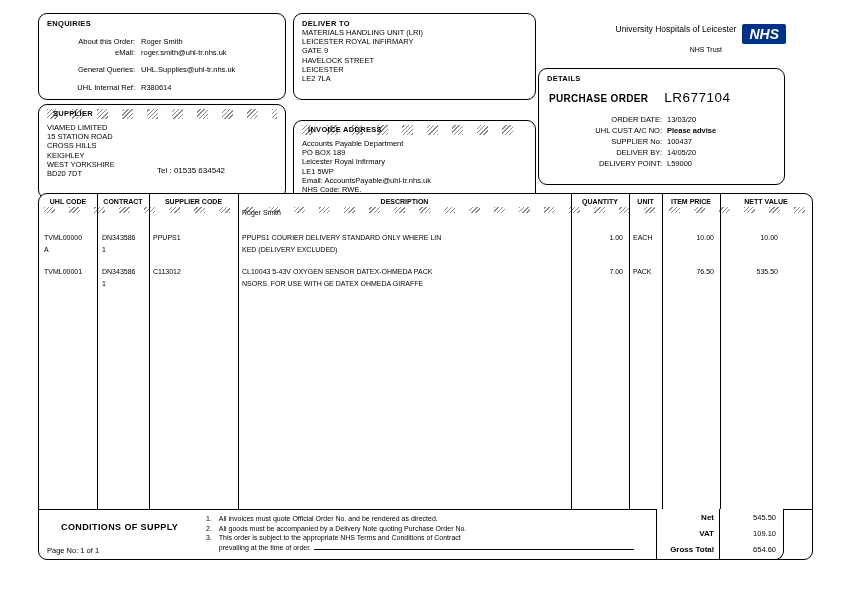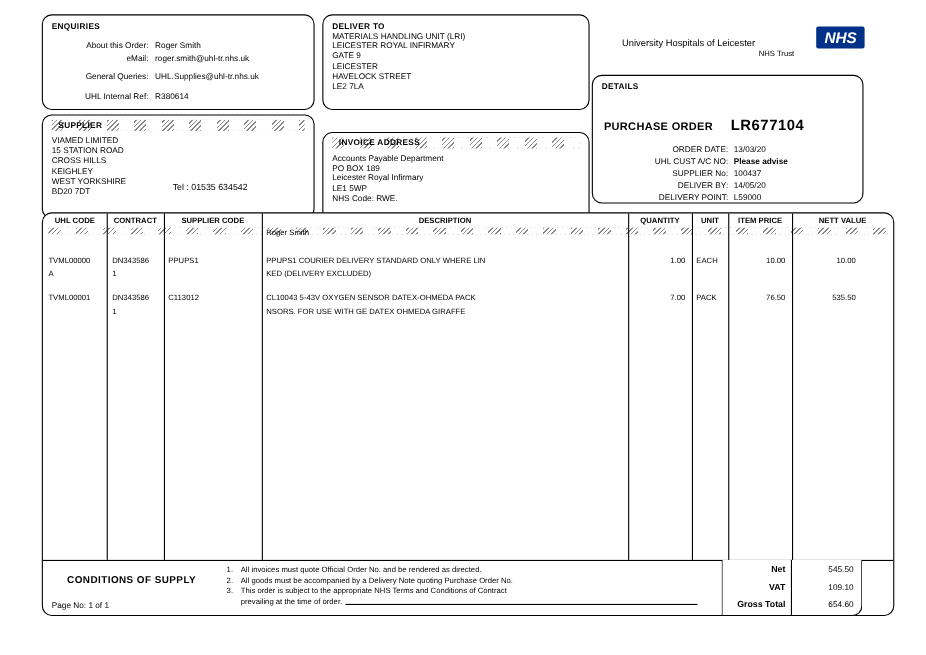--- a/index.html
+++ b/index.html
@@ -18,31 +18,31 @@
   
   #enquiries { left:38px; top:13px; width:248px; height:87px; padding:5px 8px; }
 
   
   #deliver { left:293px; top:13px; width:243px; height:87px; padding:5px 8px; }
   .addr { font-size:7.5px; line-height:9.2px; }
   #deliver .addr:first-of-type { margin-top:3px; }
 
   
   #brand { position:absolute; left:540px; top:24px; width:246px; }
-  .brandrow { display:flex; align-items:flex-end; justify-content:flex-end; gap:24px; }
+  .brandrow { display:flex; align-items:flex-start; justify-content:flex-end; gap:6px; }
   .org { font-size:8.5px; }
   .nhs-logo { display:inline-block; color:#fff; font-weight:bold; font-style:italic;
               font-size:14px; line-height:20px; padding:0 7px; border-radius:2px; background:#003087; }
   .trust { font-size:7px; text-align:right; padding-right:64px; margin-top:2px; }
 
   
   #details { left:538px; top:68px; width:247px; height:117px; padding:5px 8px; }
   .po-row { margin-top:7px; display:flex; align-items:baseline; margin-left:2px; }
   .po-label { font-size:10px; font-weight:bold; letter-spacing:.3px; }
-  .po-num { font-size:13.5px; font-weight:bold; margin-left:16px; letter-spacing:.5px;margin-top:16px; }
+  .po-num { font-size:13.5px; font-weight:normal; margin-left:16px; letter-spacing:.5px; }
   .dfields { margin-top:9px; }
   .dfields .kvrow { grid-template-columns:115px 1fr; column-gap:5px; line-height:11px; }
   .bold { font-weight:bold; }
 
   
   .hatch { background:
       repeating-linear-gradient(90deg, rgba(255,255,255,0) 0 11px, #fff 11px 25px),
       repeating-linear-gradient(135deg, #8a8a8a 0 1px, rgba(255,255,255,0) 1px 3px); }
   .hstrip { position:relative; height:10px; margin:1px 0 4px; }
   .hstrip .btitle { position:absolute; left:6px; top:0; line-height:10px; }
@@ -111,29 +111,29 @@
       <span class="k">UHL Internal Ref:</span>
       <span class="v">R380614</span>
     </div>
   </div>
 
   <div class="box" id="deliver">
     <div class="btitle">DELIVER TO</div>
     <div class="addr">MATERIALS HANDLING UNIT (LRI)</div>
     <div class="addr">LEICESTER ROYAL INFIRMARY</div>
     <div class="addr">GATE 9</div>
+    <div class="addr">HAVELOCK STREET</div>
     <div class="addr">LEICESTER</div>
-    <div class="addr">HAVELOCK STREET</div>
     <div class="addr">LE2 7LA</div>
   </div>
 
   <div id="brand">
     <div class="brandrow">
       <span class="org">University Hospitals of Leicester</span>
-      <span class="nhs-logo" style="background: rgb(0, 48, 135); margin-left: 32px;">NHS</span>
+      <span class="nhs-logo" style="background: rgb(0, 48, 135);">NHS</span>
     </div>
     <div class="trust">NHS Trust</div>
   </div>
 
   <div class="box" id="details">
     <div class="btitle">DETAILS</div>
     <div class="po-row">
       <span class="po-label">PURCHASE ORDER</span>
       <span class="po-num">LR677104</span>
     </div>
@@ -175,20 +175,21 @@
   </div>
 
   <div class="box" id="invoice">
     <div class="hstrip hatch">
       <span class="btitle">INVOICE ADDRESS</span>
     </div>
     <div class="addr">Accounts Payable Department</div>
     <div class="addr">PO BOX 189</div>
     <div class="addr">Leicester Royal Infirmary</div>
     <div class="addr">LE1 5WP</div>
+    <div class="addr">Email: AccountsPayable@uhl-tr.nhs.uk</div>
     <div class="addr">NHS Code: RWE.</div>
   </div>
 
   <div class="box" id="potable">
     <div class="thead">
       <div class="th w0">UHL CODE</div>
       <div class="th w1">CONTRACT</div>
       <div class="th w2">SUPPLIER CODE</div>
       <div class="th w3">DESCRIPTION</div>
       <div class="th w4">QUANTITY</div>

